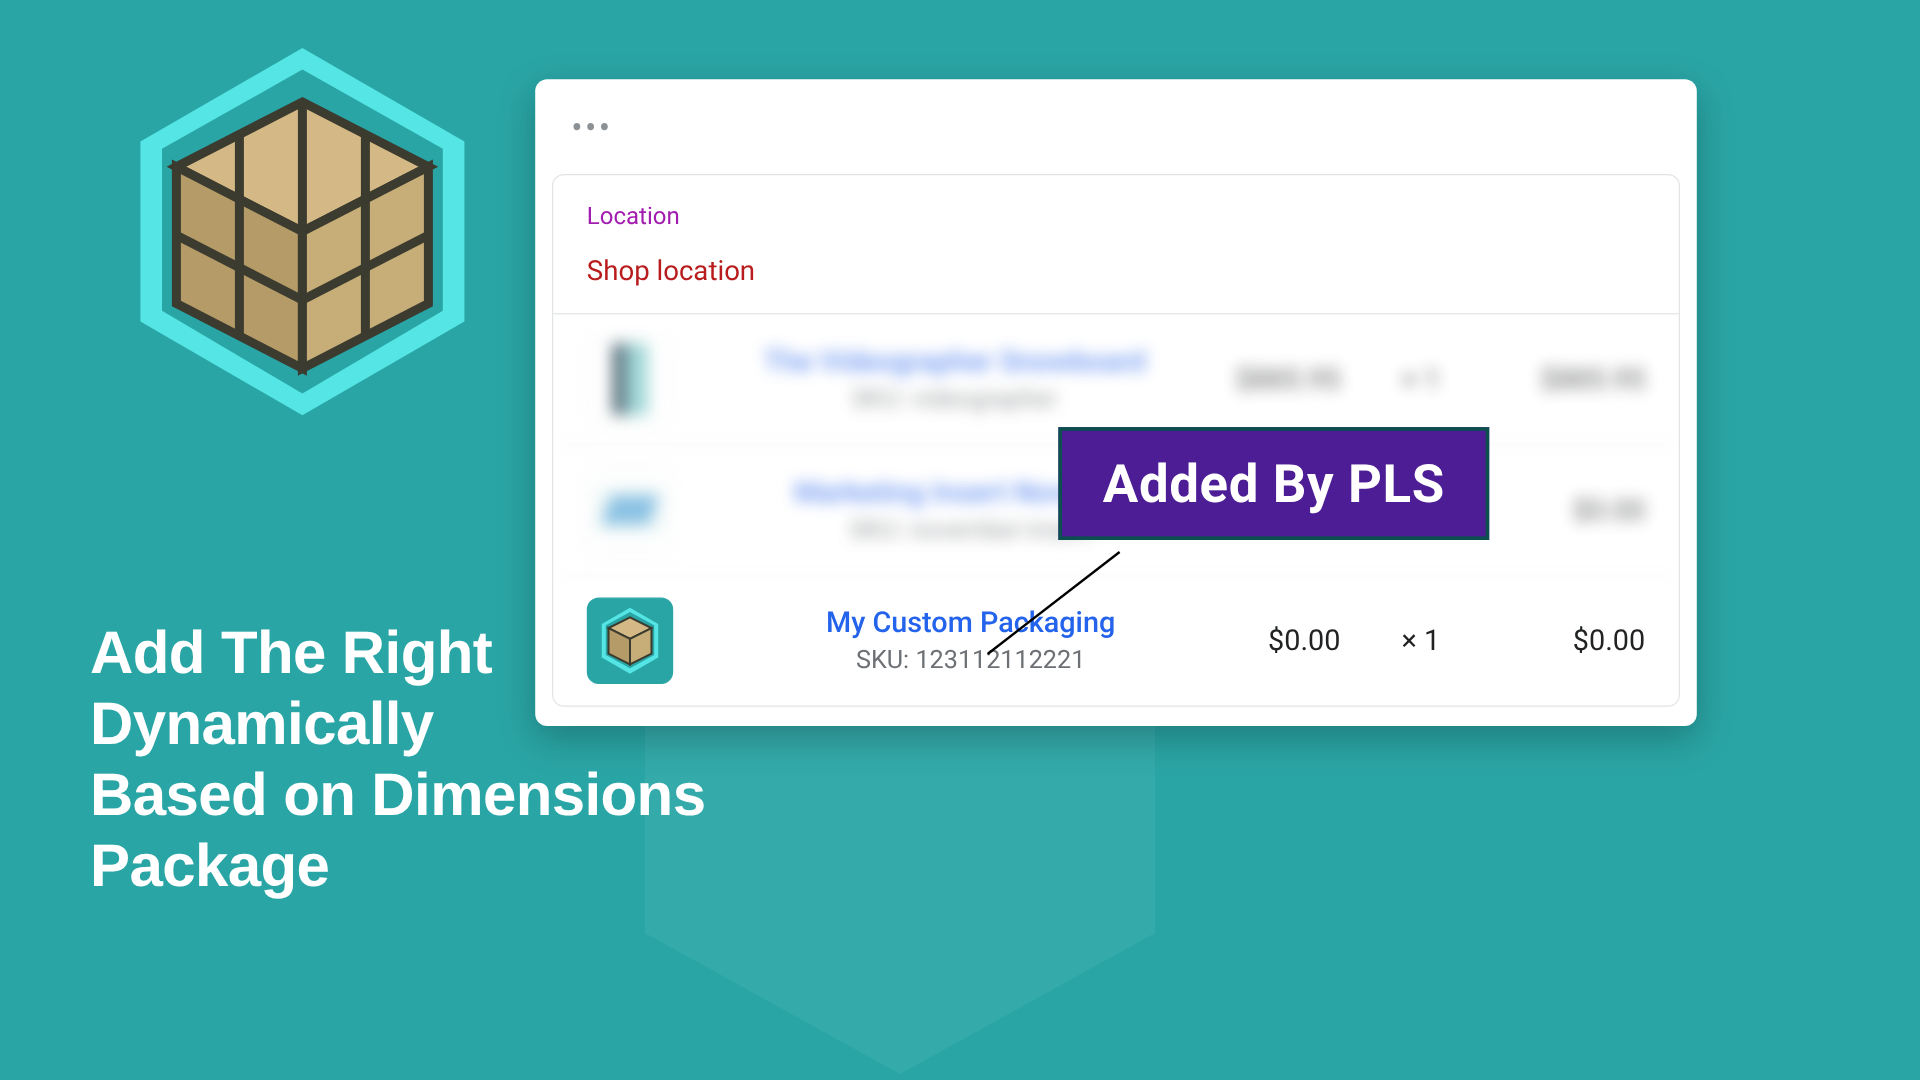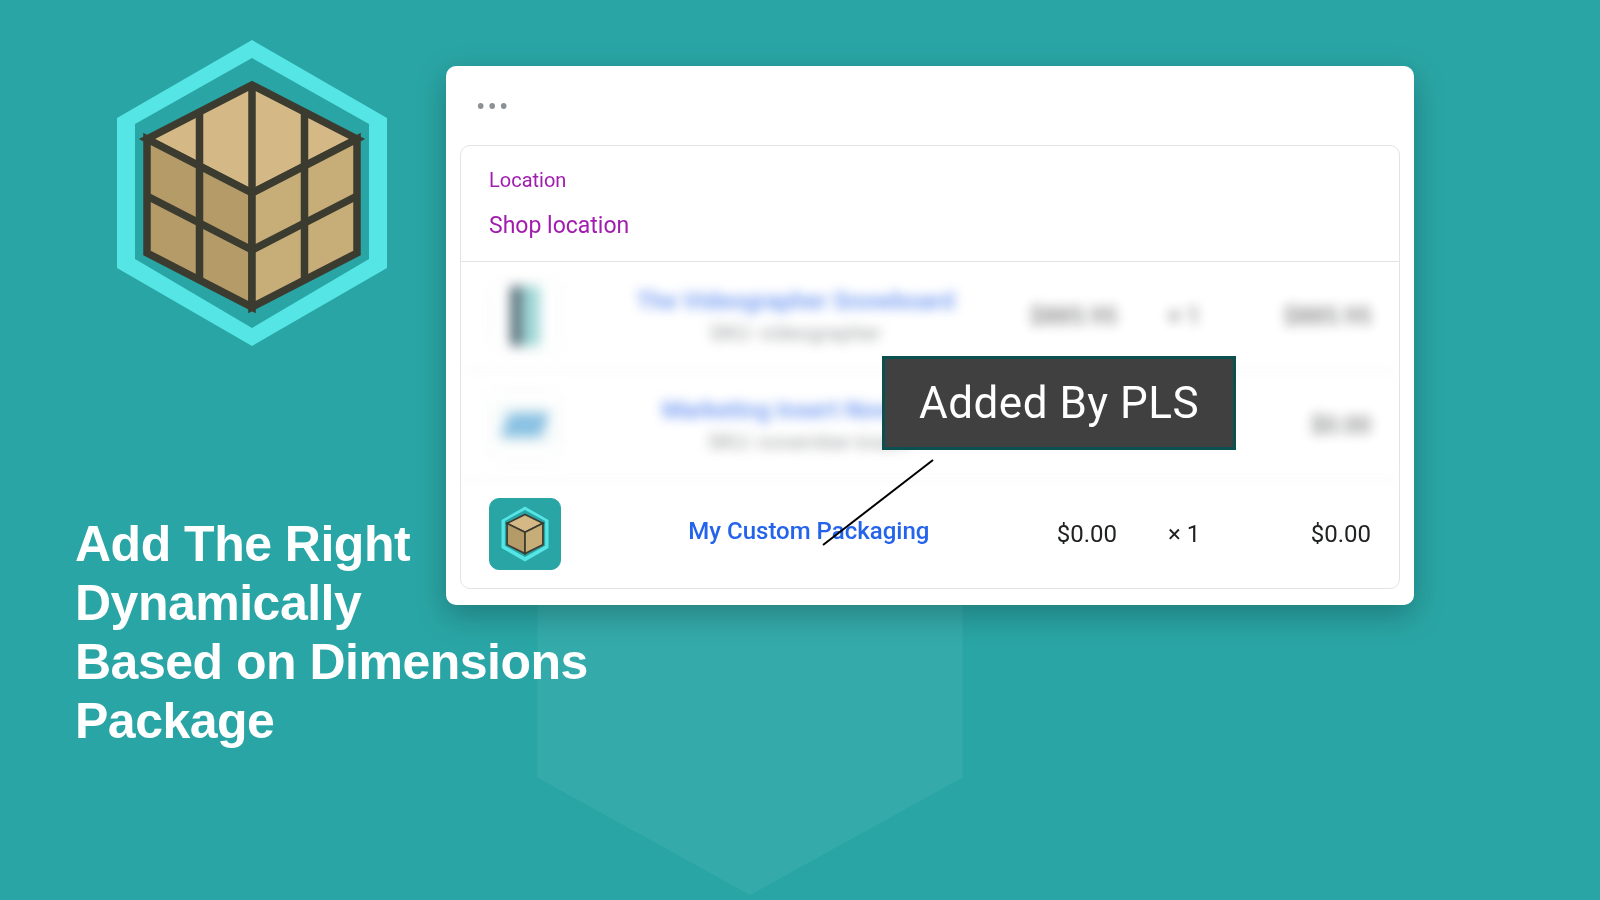--- a/index.html
+++ b/index.html
@@ -85,21 +85,21 @@
       padding: 22px 28px;
       border-bottom: 1px solid #e1e3e5;
     }
     .section:last-child { border-bottom: none; }
     .loc-label {
       color: #a21caf;
       font-size: 20px;
       margin-bottom: 20px;
     }
     .loc-val {
-      color: #a21caf;
+      color: #b91c1c;
       font-size: 23px;
     }
     .row {
       display: flex;
       align-items: center;
       padding: 18px 28px;
       border-bottom: 1px solid #e1e3e5;
       gap: 22px;
     }
     .row:last-child { border-bottom: none; }
@@ -129,25 +129,25 @@
     .row-qty { color: #202223; font-size: 24px; width: 90px; text-align: center; }
     .row-total { color: #202223; font-size: 24px; width: 120px; text-align: right; }
     .blurred { filter: blur(6px); opacity: 0.7; }
     .blurred .row-title { color: #2463eb; }
 
     
     .callout {
       position: absolute;
       left: 882px;
       top: 356px;
-      background: #404040;
+      background: #4c1d95;
       border: 3px solid #0b4f4f;
       color: #fff;
       font-size: 44px;
-      font-weight: 400;
+      font-weight: 700;
       padding: 18px 34px;
       letter-spacing: 0.5px;
     }
     .callout-line {
       position: absolute;
       left: 818px;
       top: 455px;
       width: 150px;
       height: 100px;
       pointer-events: none;
@@ -248,20 +248,21 @@
         <svg viewBox="0 0 100 110" width="56" height="62">
           <polygon points="50,6 92,30 92,80 50,104 8,80 8,30" fill="#55e5e5"></polygon>
           <polygon points="50,12 86,32 86,76 50,96 14,76 14,32" fill="#2aa5a5"></polygon>
           <polygon points="50,20 82,36 50,52 18,36" fill="#d4b986" stroke="#3b3b2f" stroke-width="3"></polygon>
           <polygon points="18,36 50,52 50,90 18,74" fill="#b59b68" stroke="#3b3b2f" stroke-width="3"></polygon>
           <polygon points="82,36 50,52 50,90 82,74" fill="#c7ae79" stroke="#3b3b2f" stroke-width="3"></polygon>
         </svg>
       </div>
       <div class="row-main">
         <div class="row-title">My Custom Packaging</div>
+        <div class="row-sku">SKU: 123112112221</div>
       </div>
       <div class="row-price">$0.00</div>
       <div class="row-qty">× 1</div>
       <div class="row-total">$0.00</div>
     </div>
   </div>
 </div>
 
 <div class="callout">Added By PLS</div>
 <svg class="callout-line">

